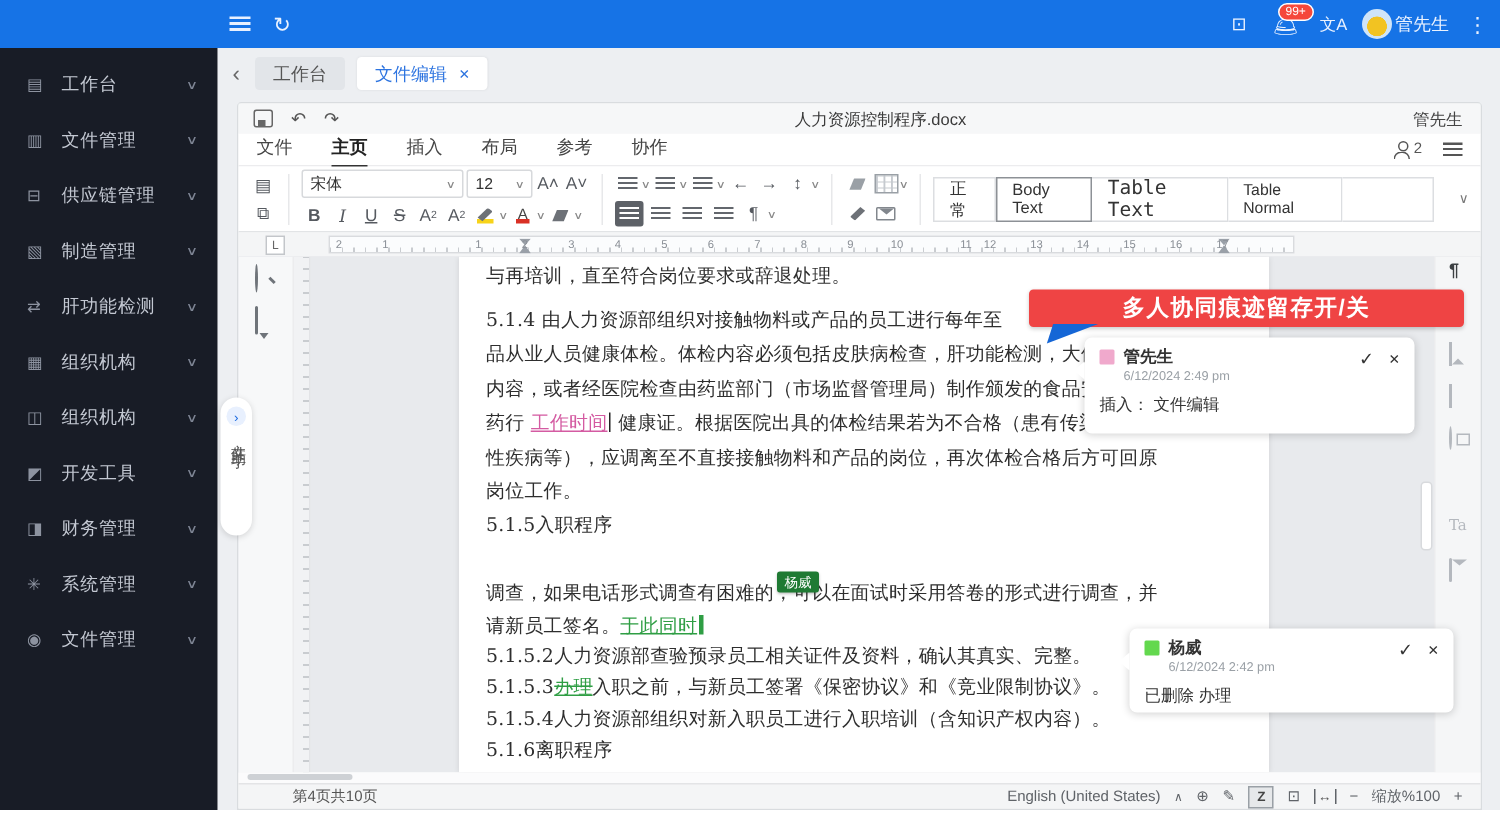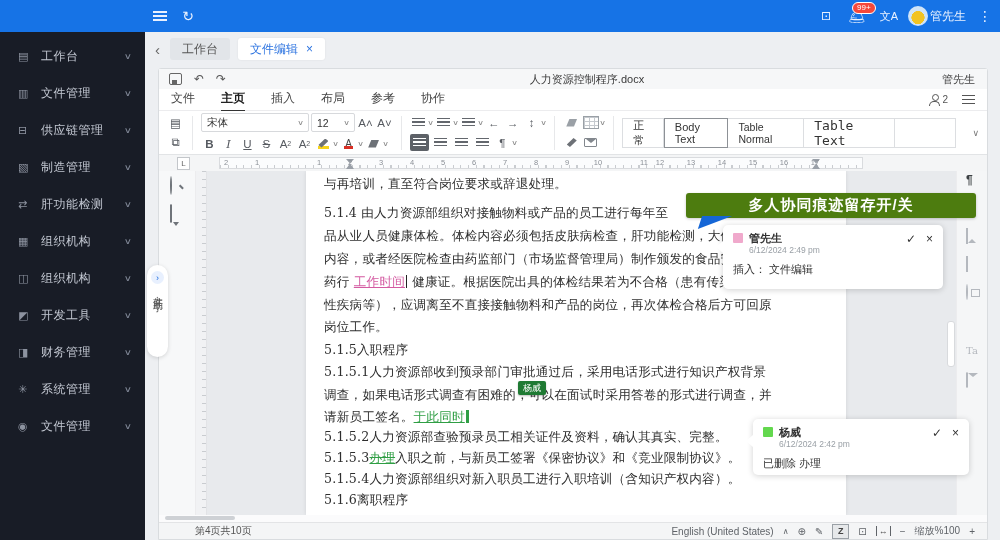--- a/index.html
+++ b/index.html
@@ -367,22 +367,22 @@
             </span>
           <span class="ic">
               <span class="mailic"></span>
             </span>
         </div>
       </div>
       <div class="vsep"></div>
       <div class="stylesgrp" id="stylesgrp">
           <span class="stcell ">正常</span>
           <span class="stcell sel">Body Text</span>
+          <span class="stcell s-ttext">Table Text</span>
           <span class="stcell s-tnormal">Table Normal</span>
-          <span class="stcell s-ttext">Table Text</span>
           <span class="stcell s-empty"></span>
         </div>
       <span class="stch">∨</span>
     </div>
 
     <div id="rulerrow">
       <span id="tabsel">L</span>
       <div id="rulerband">
         <span class="indmark"></span>
         <span class="indmark r"></span>
@@ -418,31 +418,30 @@
 
       <div id="page">
         <div class="dline" style="top: 5px;"><span>与再培训，直至符合岗位要求或辞退处理。</span></div>
           <div class="dline" style="top: 34px;"><span>5.1.4  由人力资源部组织对接触物料或产品的员工进行每年至</span></div>
           <div class="dline" style="top: 57px;"><span>品从业人员健康体检。体检内容必须包括皮肤病检查，肝功能检测，大便化验等</span></div>
           <div class="dline" style="top: 80px;"><span>内容，或者经医院检查由药监部门（市场监督管理局）制作颁发的食品安全或</span></div>
           <div class="dline" style="top: 103px;"><span>药行 </span><span class="run-ip">工作时间</span><span class="caret"></span><span> 健康证。根据医院出具的体检结果若为不合格（患有传染病、</span></div>
           <div class="dline" style="top: 126px;"><span>性疾病等），应调离至不直接接触物料和产品的岗位，再次体检合格后方可回原</span></div>
           <div class="dline" style="top: 148px;"><span>岗位工作。</span></div>
           <div class="dline" style="top: 171px;"><span>5.1.5入职程序</span></div>
-          <div class="dline" style="top: 193px;"><span>5.1.5.1人力资源部收到预录部门审批通过后，采用电话形式进行知识产权背景</span></div>
           <div class="dline" style="top: 216px;"><span>调查，如果电话形式调查有困难的，可以在面试时采用答卷的形式进行调查，并</span></div>
           <div class="dline" style="top: 238px;"><span>请新员工签名。</span><span class="run-ig">于此同时</span><span class="caret g"></span></div>
           <div class="dline" style="top: 258px;"><span>5.1.5.2人力资源部查验预录员工相关证件及资料，确认其真实、完整。</span></div>
           <div class="dline" style="top: 279px;"><span>5.1.5.3</span><span class="run-dg">办理</span><span>入职之前，与新员工签署《保密协议》和《竞业限制协议》。</span></div>
           <div class="dline" style="top: 300px;"><span>5.1.5.4人力资源部组织对新入职员工进行入职培训（含知识产权内容）。</span></div>
           <div class="dline" style="top: 321px;"><span>5.1.6离职程序</span></div>
           <div id="authflag">杨威</div>
       </div>
 
-      <div id="banner" style="background: #4d7c0f;">多人协同痕迹留存开/关</div>
+      <div id="banner" style="background: #ef4444;">多人协同痕迹留存开/关</div>
 
       <div class="ccard" style="left:564px;top:54px;width:220px;height:64px">
         <div class="crow1">
           <span class="csw" style="background: rgb(240, 169, 204);"></span>
           <span>
             <div class="cname">管先生</div>
             <div class="ctime">6/12/2024 2:49 pm</div>
           </span>
           <span class="cacts">
             <span>✓</span>

